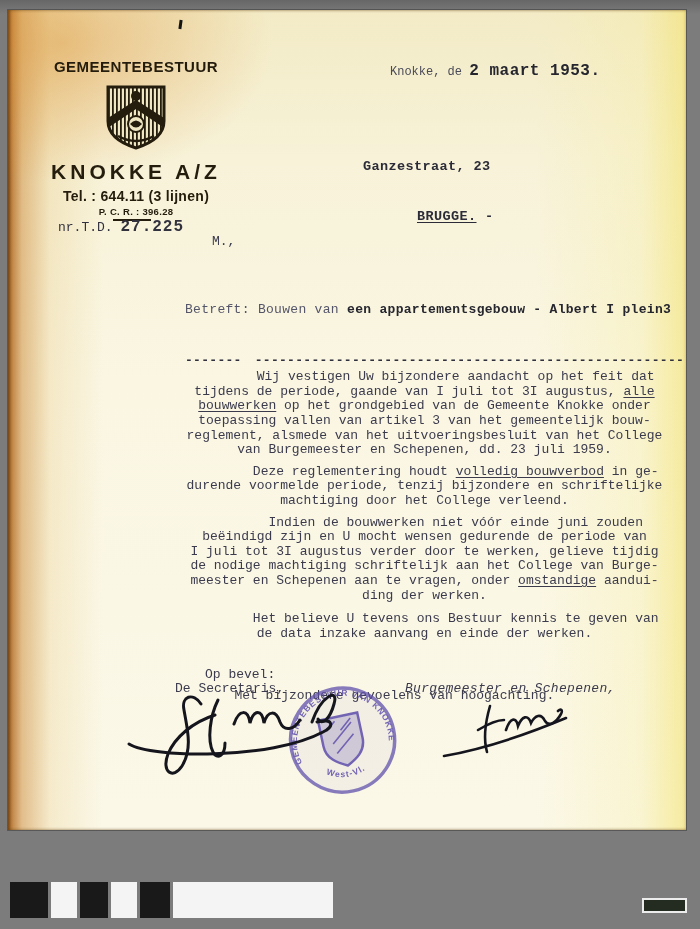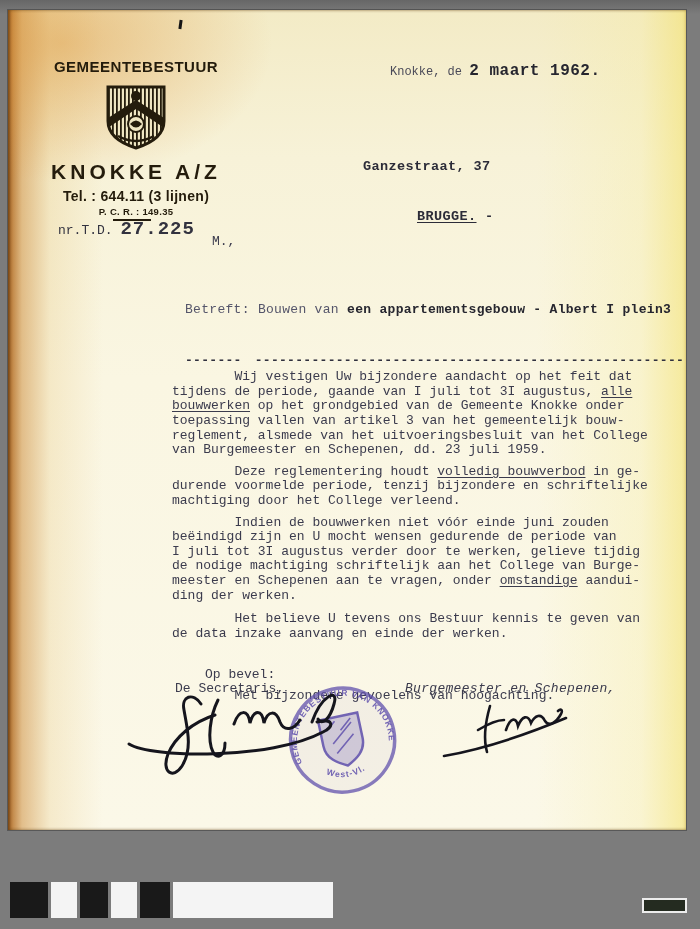--- a/index.html
+++ b/index.html
@@ -17,41 +17,41 @@
   .u{text-decoration:underline;text-underline-offset:2px;}
 
   .letterhead{position:absolute;left:28px;top:48px;width:200px;text-align:center;color:#241c0c;}
   .org{font-size:15px;font-weight:bold;letter-spacing:0.5px;}
   .crest{margin-top:9px;}
   .muni{font-size:21px;font-weight:bold;letter-spacing:4px;margin-top:6px;}
   .telline{font-size:14px;font-weight:bold;margin-top:4px;letter-spacing:0.3px;}
   .pcrline{font-size:9.5px;font-weight:bold;margin-top:2px;letter-spacing:0.3px;}
   .pcr-rule{height:2px;background:#241c0c;width:38px;margin:2px 0 0 77px;}
   .refline{position:absolute;left:50px;top:208px;font-size:13px;color:#32323f;white-space:pre;}
-  .refline b{font-size:19px;letter-spacing:1px;}
+  .refline b{font-size:16px;letter-spacing:1px;}
 
   .dateline{position:absolute;left:382px;top:52px;white-space:pre;color:#4a4a58;font-size:12px;}
   .dateline b{font-size:16px;color:#26262f;letter-spacing:0.5px;}
 
   .recipient{position:absolute;left:342px;top:116px;font-size:13.5px;font-weight:bold;
     color:#2c2c38;line-height:16.5px;white-space:pre;letter-spacing:0.4px;}
   .recipient .ind1{margin-left:13px;}
   .recipient .ind2{margin-left:31px;padding-left:36px;}
 
   .salutation{position:absolute;left:204px;top:224px;font-size:13px;color:#3b3b4d;}
 
   .subject{position:absolute;left:177px;top:262px;font-size:13px;white-space:pre;letter-spacing:0.3px;}
   .subject .lbl{color:#55556a;}
   .subject .val{font-weight:bold;color:#26262f;}
   .subject .dash-row{margin-top:6px;color:#30303e;font-weight:bold;white-space:pre;}
   .subject .gap{display:inline-block;width:13px;}
 
   .body-text{position:absolute;left:164px;top:331px;width:505px;font-size:13px;
     line-height:14.6px;color:#3b3b4d;white-space:pre;}
-  .body-text .para{margin-bottom:7px;}
+  .body-text .para{margin-bottom:7px;text-align:center;}
   .body-text .para:nth-child(3){margin-bottom:9px;}
   .closing{margin-top:12px;white-space:pre;}
 
   .sig-left1{position:absolute;left:197px;top:657px;font-size:13px;color:#3b3b4d;text-align:center;}
   .sig-left2{position:absolute;left:167px;top:671px;font-size:13px;color:#3b3b4d;}
   .sig-right{position:absolute;left:397px;top:671px;font-size:13px;color:#3b3b4d;letter-spacing:0.3px;font-style:italic;}
   .stamp{position:absolute;left:277px;top:672px;transform:rotate(-12deg);opacity:0.85;}
   .sig-svg{position:absolute;}
 
   .strip{position:absolute;left:10px;top:882px;height:36px;display:flex;}
@@ -79,30 +79,30 @@
           <path d="M4,3 h56 v34 c0,14 -12,22 -28,27 c-16,-5 -28,-13 -28,-27 z" fill="url(#vh)" stroke="#241c0c" stroke-width="3"></path>
           <path d="M4,34 L32,16 L60,34 L60,37 c0,2 -0.5,4 -1.2,6 L32,25 L5.2,43 C4.5,41 4,39 4,37 z" fill="#241c0c"></path>
           <circle cx="32" cy="12" r="5" fill="#241c0c"></circle>
           <circle cx="32" cy="40" r="8" fill="#efe6c2" stroke="#241c0c" stroke-width="2"></circle>
           <path d="M26,40 q6,-7 12,0 q-6,7 -12,0" fill="#241c0c"></path>
           <path d="M14,52 q18,10 36,0" fill="none" stroke="#241c0c" stroke-width="2.5"></path>
         </svg>
       </div>
       <div class="muni">KNOKKE A/Z</div>
       <div class="telline">Tel. : 644.11 (3 lijnen)</div>
-      <div class="pcrline">P. C. R. : 149.35</div>
+      <div class="pcrline">P. C. R. : 396.28</div>
       <div class="pcr-rule"></div>
     </div>
 
     <div class="refline mono"><span>nr.T.D. </span><b>27.225</b></div>
 
-    <div class="dateline mono"><span>Knokke, de </span><b>2 maart 1962.</b></div>
+    <div class="dateline mono"><span>Knokke, de </span><b>2 maart 1953.</b></div>
 
     <div class="recipient mono">
-      <div class="ind1">Ganzestraat, 37</div>
+      <div class="ind1">Ganzestraat, 23</div>
       <div class="ind2"><span class="u">BRUGGE.</span><span> -</span></div>
     </div>
 
     <div class="salutation mono">M.,</div>
 
     <div class="subject mono">
       <div><span class="lbl">Betreft: Bouwen van </span><span class="val">een appartementsgebouw - Albert I plein3</span></div>
       <div class="dash-row"><span>-------</span><span class="gap"></span><span>-----------------------------------------------------</span></div>
     </div>
 

